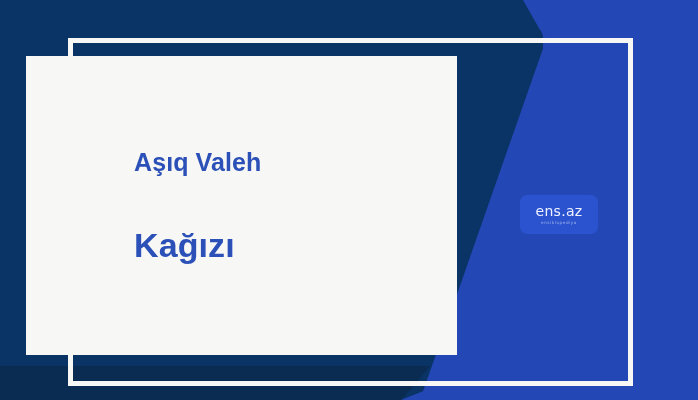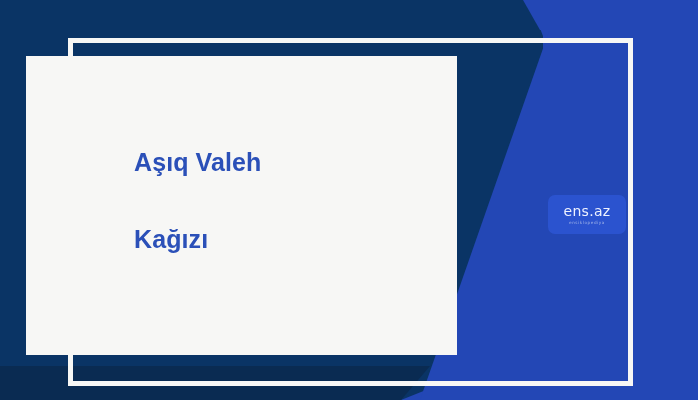--- a/index.html
+++ b/index.html
@@ -63,32 +63,32 @@
     font-size: 25px;
     font-weight: 700;
     line-height: 1.32;
     letter-spacing: 0.1px;
     margin: 0;
     white-space: nowrap;
   }
 
   .subtitle-line {
     color: #2b50b8;
-    font-size: 25px;
+    font-size: 34px;
     font-weight: 700;
     line-height: 1.32;
     letter-spacing: 0.1px;
     margin: 44px 0 0 0;
     white-space: nowrap;
   }
 
   
   .logo-badge {
     position: absolute;
-    left: 548px;
+    left: 520px;
     top: 195px;
     width: 78px;
     height: 39px;
     background: #2b53cf;
     border-radius: 7px;
     z-index: 6;
     display: flex;
     flex-direction: column;
     align-items: center;
     justify-content: center;

